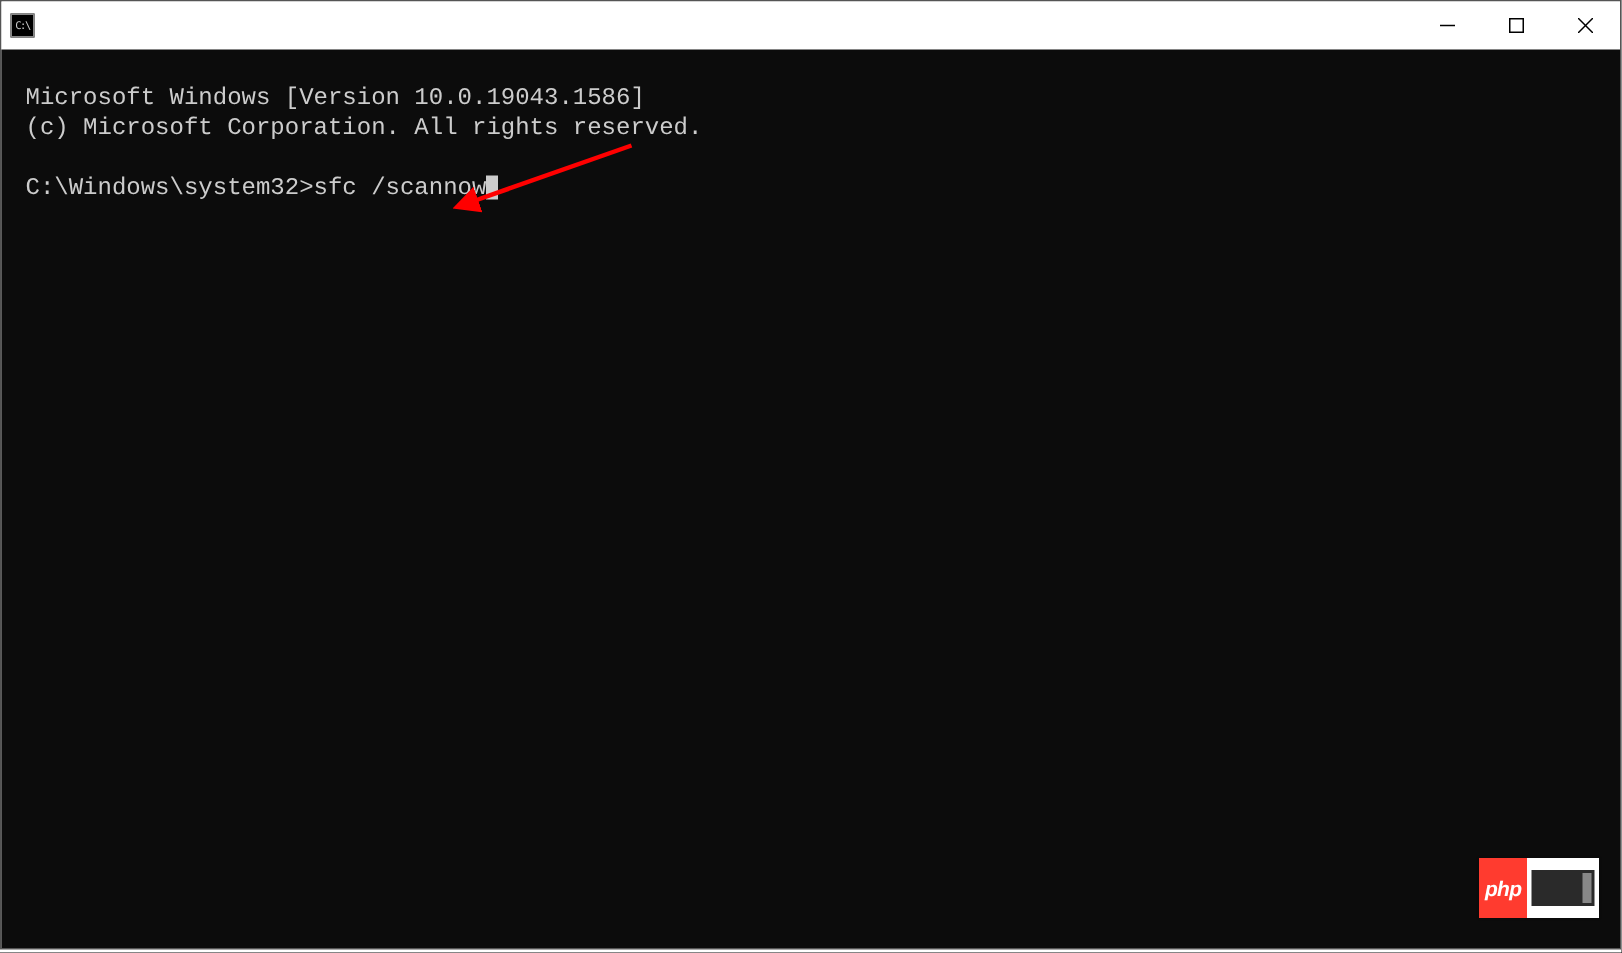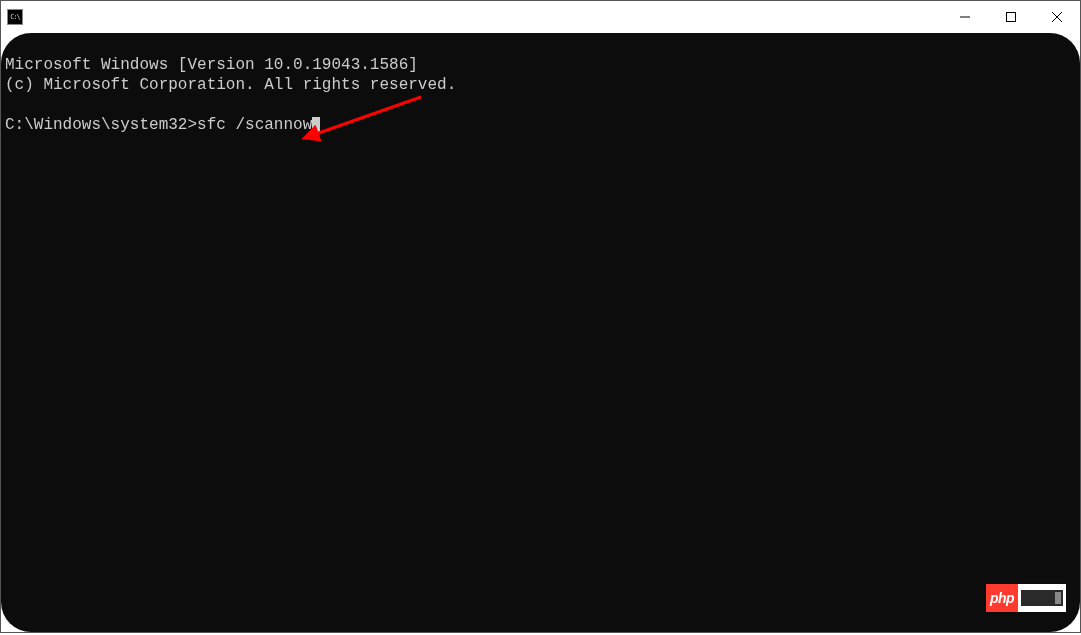--- a/index.html
+++ b/index.html
@@ -65,46 +65,45 @@
       cursor: default;
     }
     .win-btn svg { width: 10px; height: 10px; }
     .terminal {
       flex: 1;
       background: #0c0c0c;
       color: #cccccc;
       font-family: Consolas, "Courier New", monospace;
       font-size: 16px;
       line-height: 20px;
-      padding: 2px 4px;
+      padding: 2px 16px;
       white-space: pre;
       overflow: hidden;
       position: relative;
-      border-radius: 30px;
     }
     .cursor {
       display: inline-block;
       width: 8px;
       height: 16px;
       background: #cccccc;
       vertical-align: text-bottom;
       margin-bottom: 1px;
     }
     .arrow-annotation {
       position: absolute;
       left: 300px;
       top: 60px;
       pointer-events: none;
     }
     .watermark {
       position: absolute;
       right: 14px;
       bottom: 20px;
       width: 80px;
-      height: 28px;
+      height: 40px;
       background: #fff;
       display: flex;
       align-items: center;
       box-shadow: 0 0 2px rgba(0,0,0,0.3);
     }
     .watermark-left {
       background: #ff3b2f;
       color: #fff;
       font-weight: bold;
       font-style: italic;

